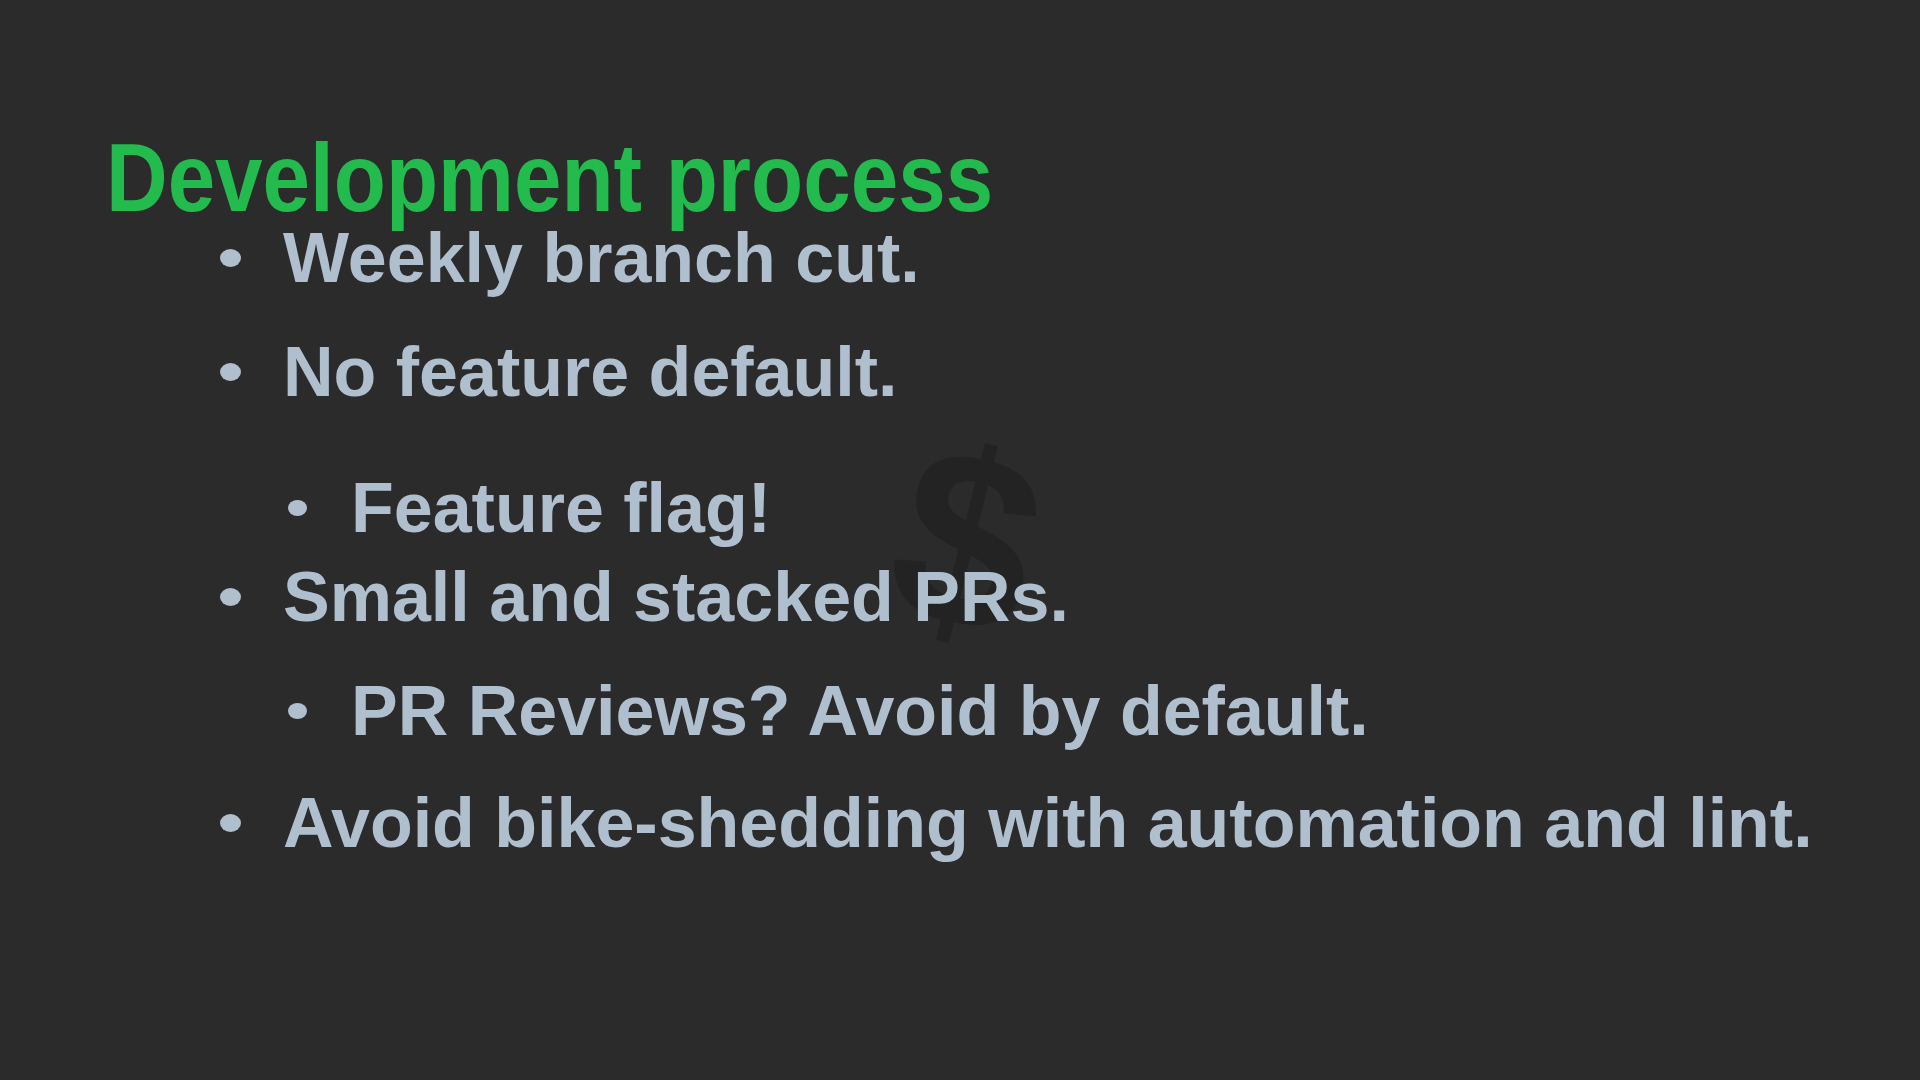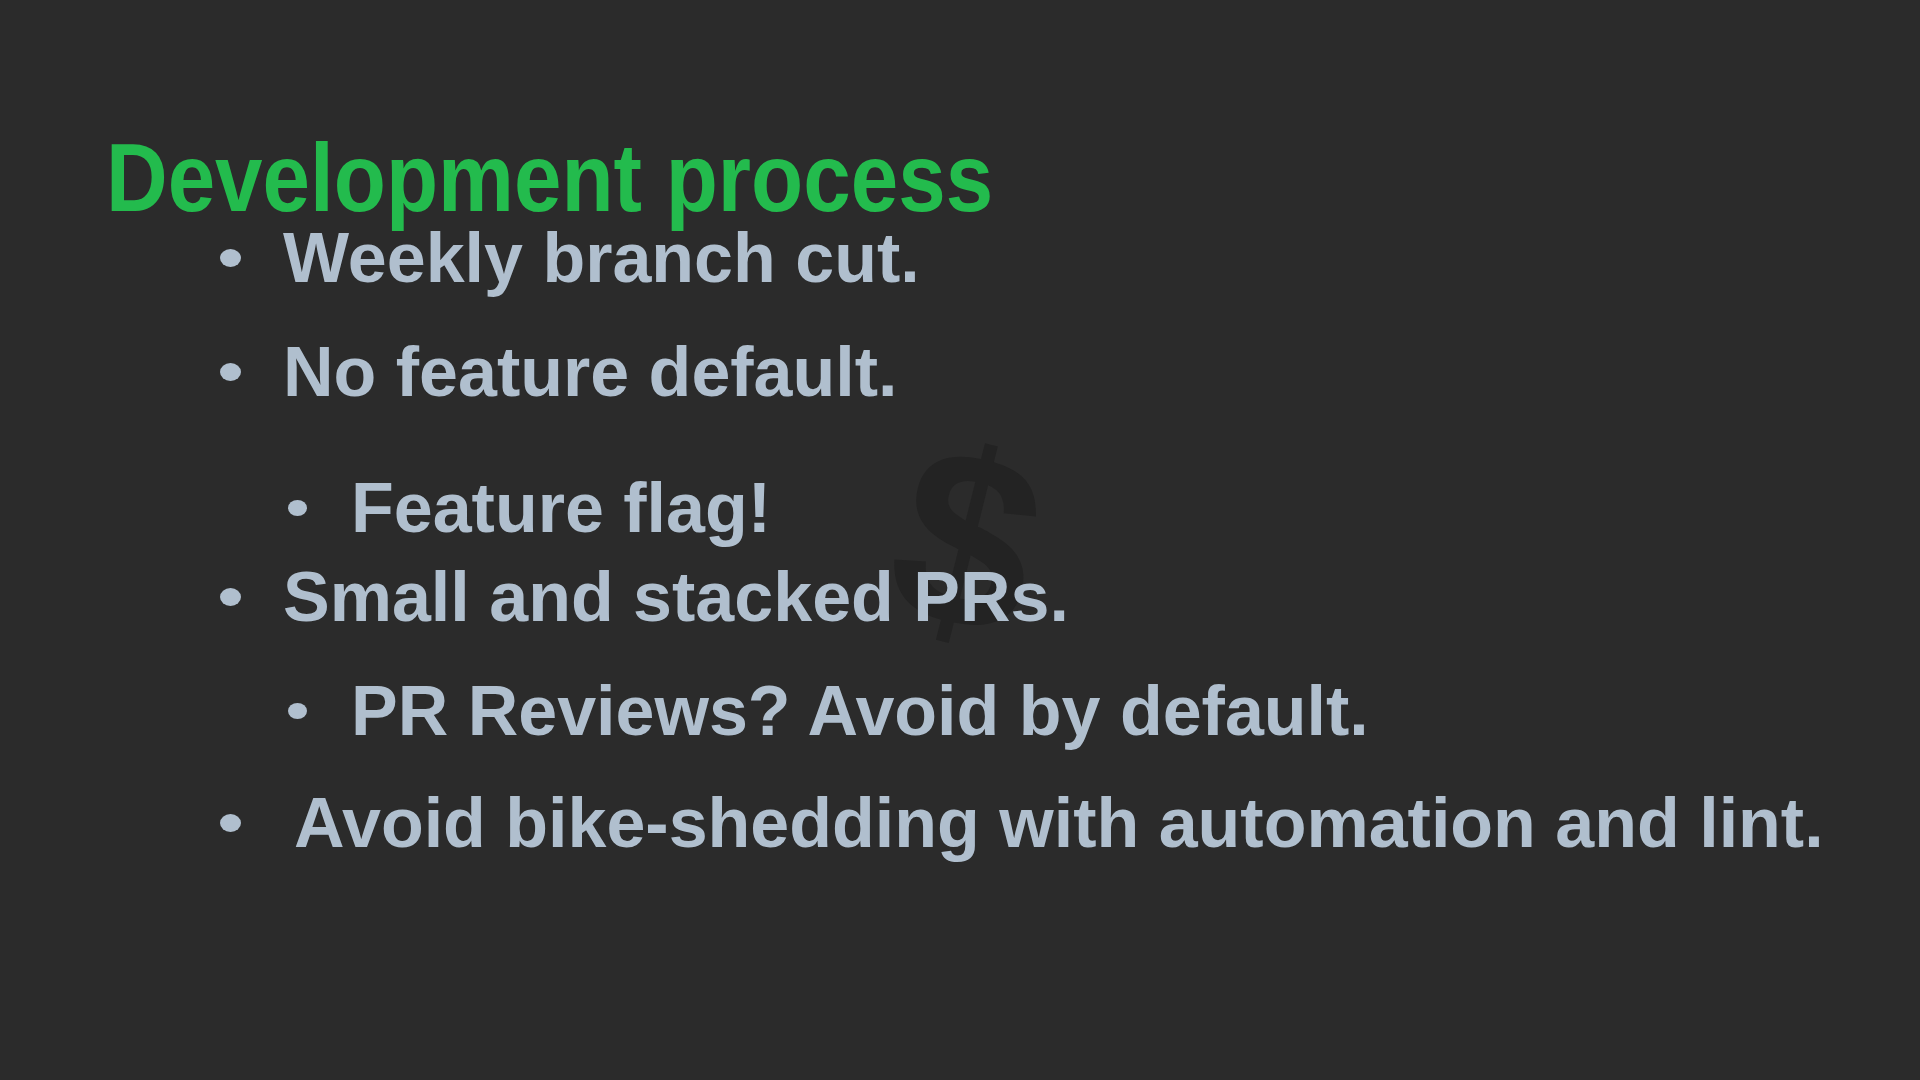--- a/index.html
+++ b/index.html
@@ -68,21 +68,21 @@
     height: 16px;
     margin-right: 44px;
   }
   .bullet-row.lv1 { left: 220px; }
   .bullet-row.lv2 { left: 288px; }
   #b0 { top: 228px; }
   #b1 { top: 342px; }
   #b2 { top: 458px; margin-top: 20px; }
   #b3 { top: 567px; }
   #b4 { top: 681px; }
-  #b5 { top: 793px; gap: 11px; }
+  #b5 { top: 793px; }
 </style>
 </head>
 <body>
 
 <div class="slide">
 
   <div class="watermark">$</div>
 
   <h1 class="title">Development process</h1>
 

